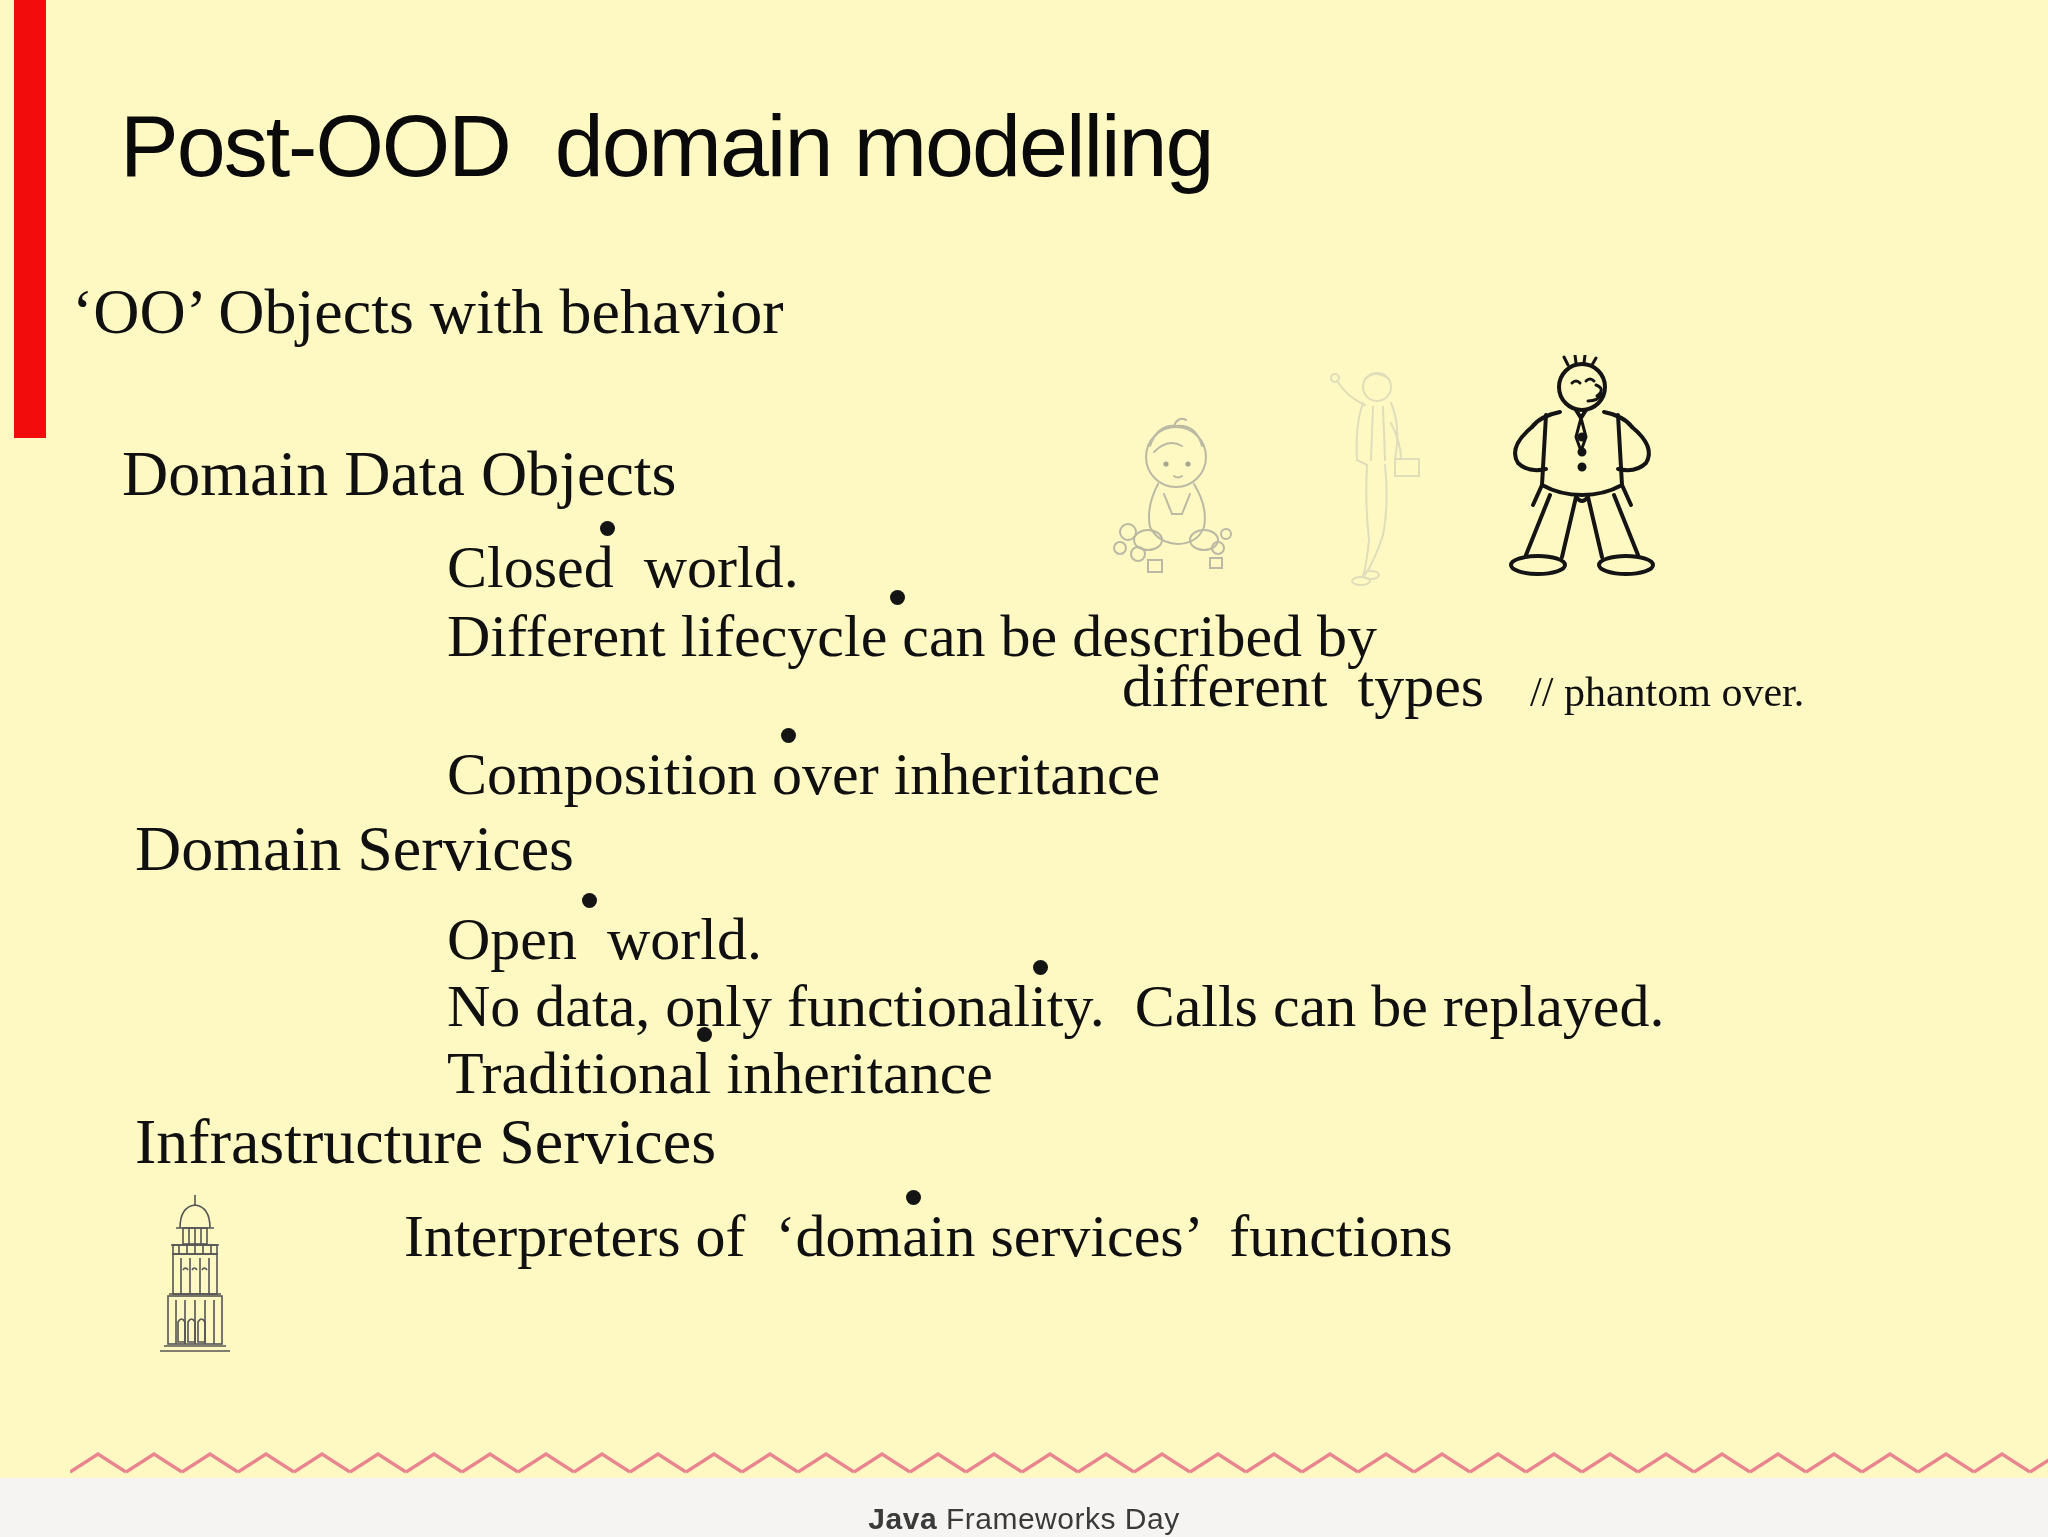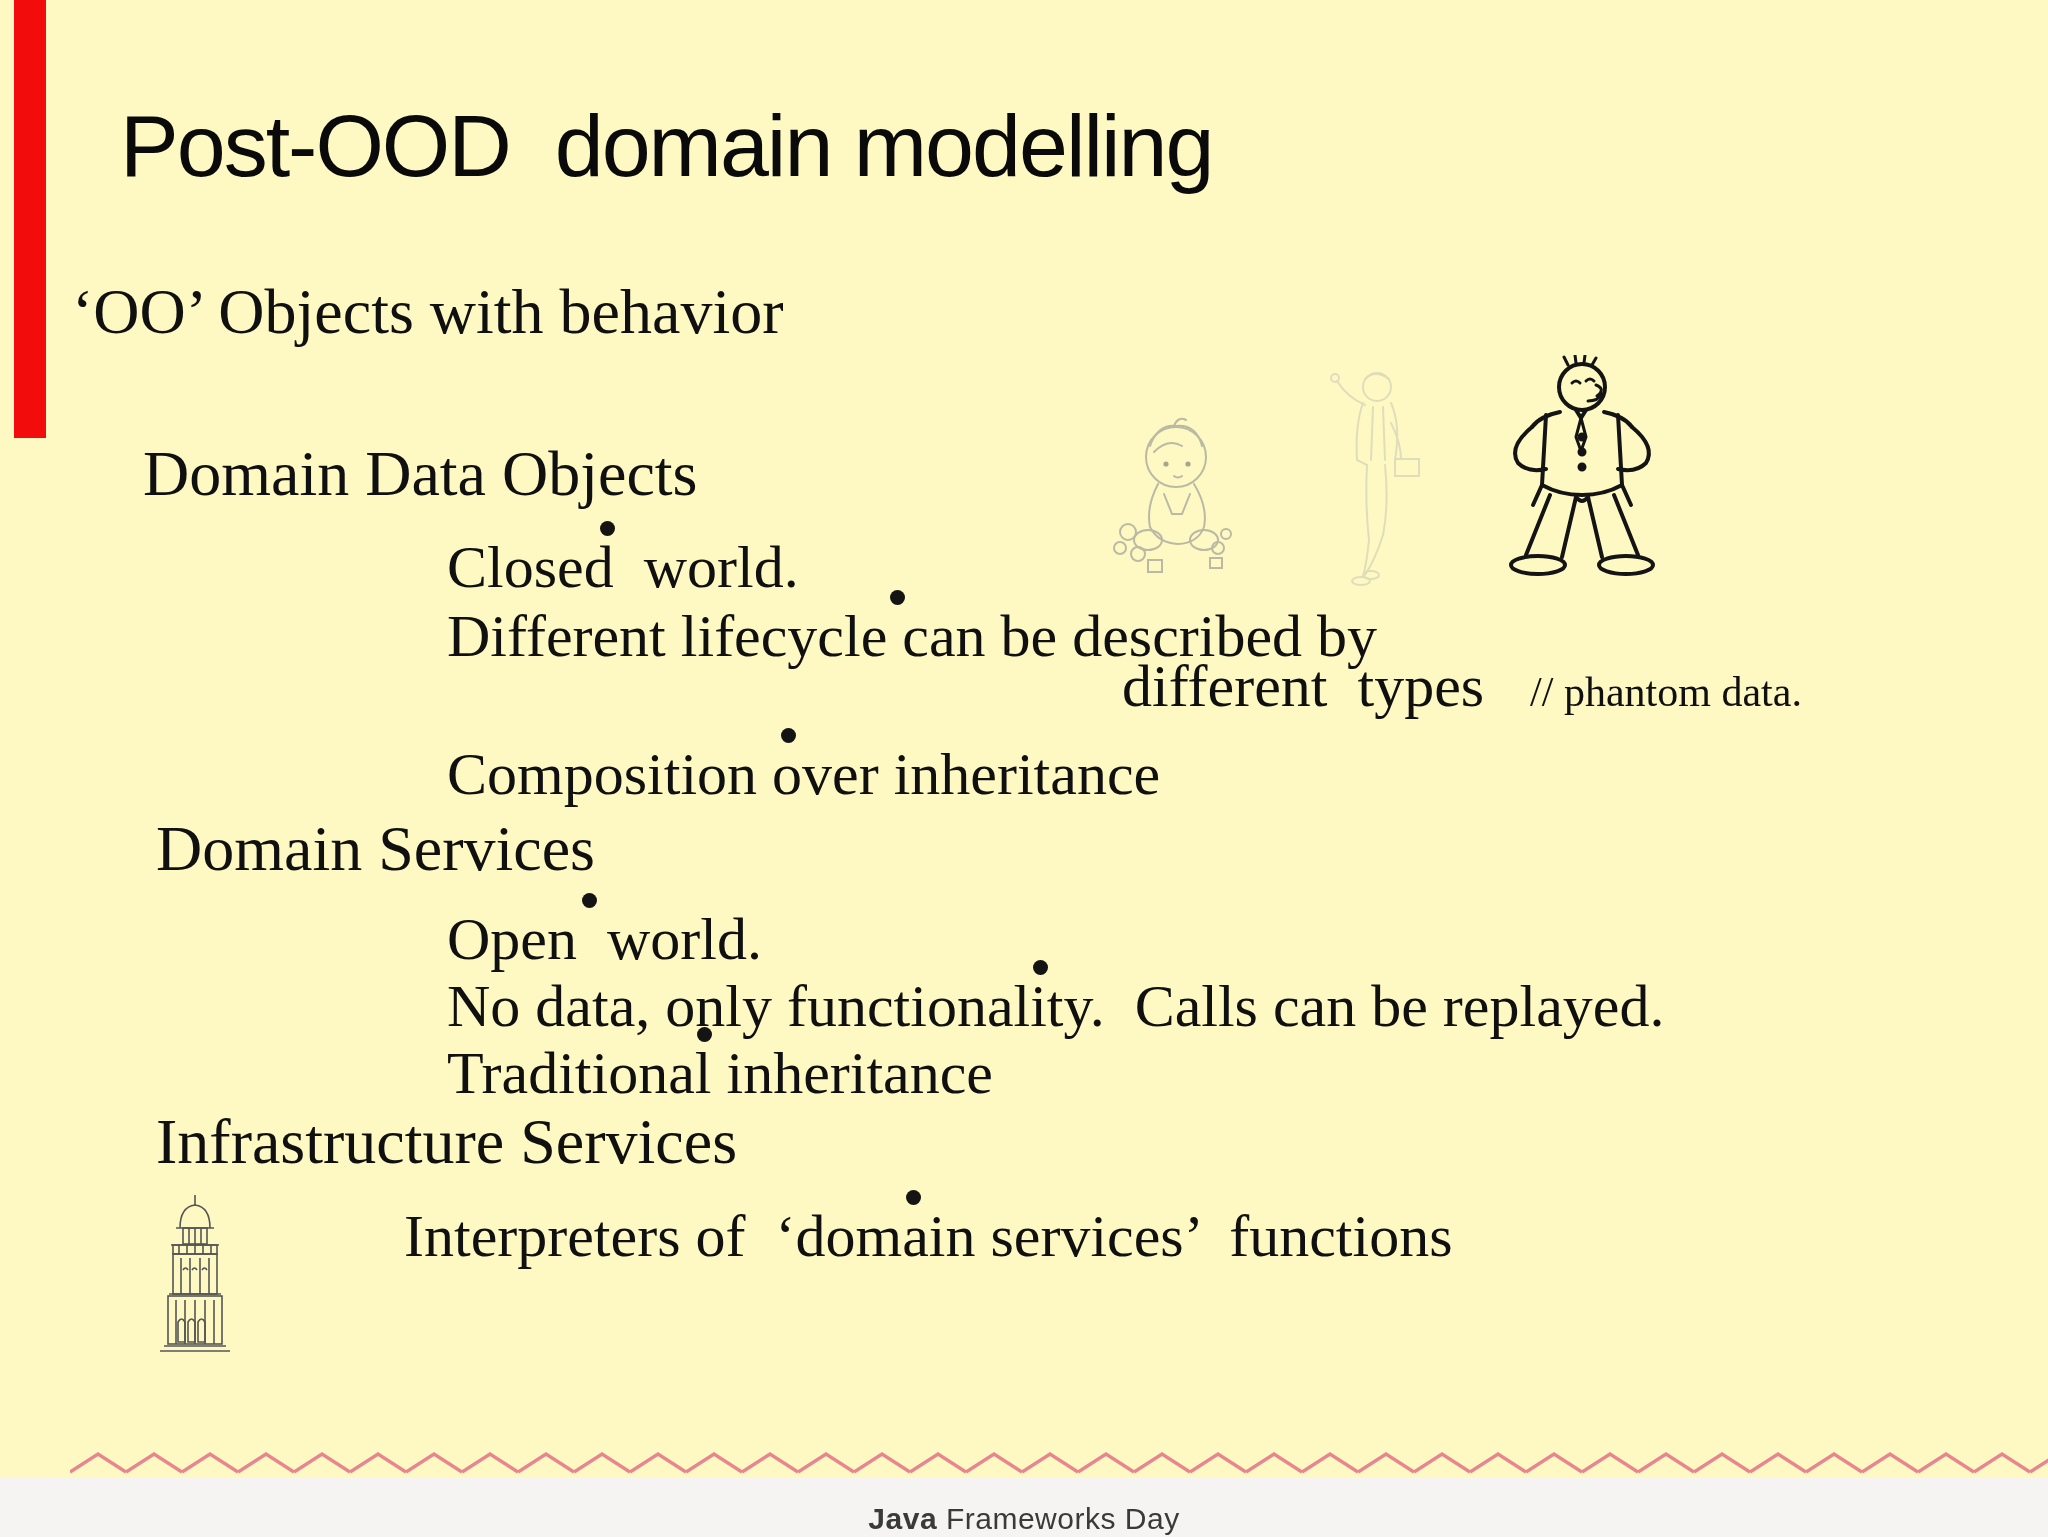--- a/index.html
+++ b/index.html
@@ -14,21 +14,21 @@
   .abs{position:absolute;}
   .pre{white-space:pre;}
   .title{
     font-family:"Liberation Sans", sans-serif;
     font-size:88px;
     letter-spacing:-2px;
     color:#0a0a0a;
     font-weight:400;
   }
   .line{font-size:64px;line-height:1.05;text-align:right;}
-  .heading{font-size:64px;line-height:1.05;margin-left:21px;}
+  .heading{font-size:64px;line-height:1.05;}
   .bullet-row{display:flex;align-items:center;flex-direction:column;}
   .dot{
     width:15px;height:15px;border-radius:50%;
     background:#141414;flex:0 0 auto;
     margin-right:30px;
   }
   .b-text{font-size:60px;line-height:1.05;white-space:pre;}
   .note{font-size:42px;white-space:pre;margin-left:46px;}
   .red-bar{background:#f20c0c;width:32px;height:438px;left:14px;top:0;}
   .footer-strip{left:0;top:1478px;width:2048px;height:59px;background:#f5f4f2;}
@@ -57,21 +57,21 @@
     <span class="dot"></span>
     <span class="b-text">Closed  world.</span>
   </div>
 
   <div class="abs bullet-row" style="left:447px;top:590px;">
     <span class="dot"></span>
     <span class="b-text">Different lifecycle can be described by</span>
   </div>
 
   <div class="abs" style="left:1122px;top:655px;">
-    <span class="b-text">different  types</span><span class="note">// phantom data.</span>
+    <span class="b-text">different  types</span><span class="note">// phantom over.</span>
   </div>
 
   <div class="abs bullet-row" style="left:447px;top:728px;">
     <span class="dot"></span>
     <span class="b-text">Composition over inheritance</span>
   </div>
 
   <div class="abs heading pre" style="left:135px;top:815px;">Domain Services</div>
 
   <div class="abs bullet-row" style="left:447px;top:893px;">

